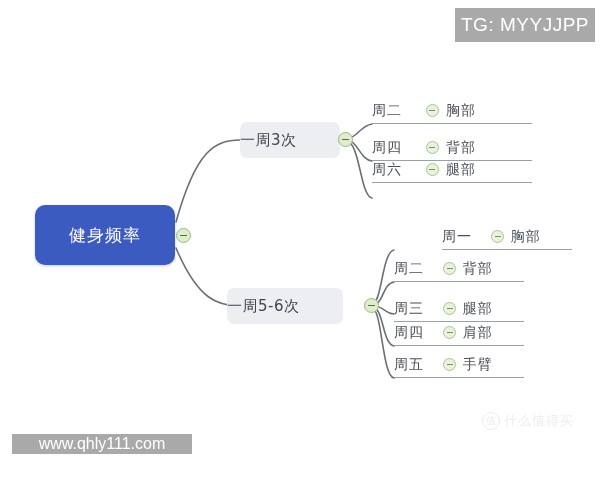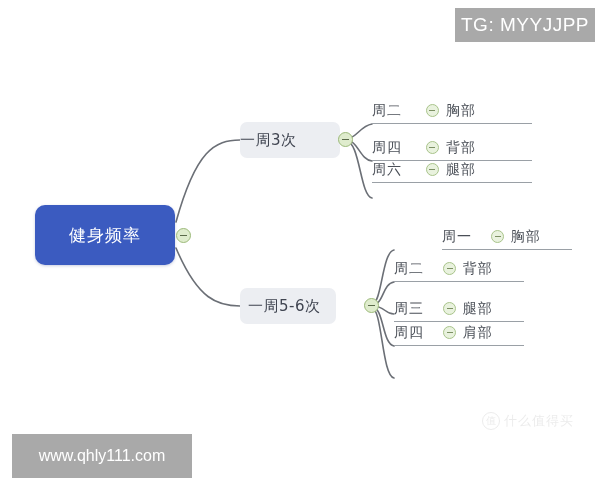--- a/index.html
+++ b/index.html
@@ -61,21 +61,21 @@
     height: 36px;
     display: flex;
     align-items: center;
     justify-content: flex-start;
     color: #3f4450;
     font-size: 15px;
     letter-spacing: 0.5px;
     font-family: "DejaVu Sans", "Liberation Sans", sans-serif;
   }
   #branch-1 { left: 240px; top: 122px; width: 100px; }
-  #branch-2 { left: 240px; top: 288px; width: 88px; padding-left: 8px; }
+  #branch-2 { left: 227px; top: 288px; width: 116px; }
 
   
   .toggle {
     position: absolute;
     width: 15px;
     height: 15px;
     border-radius: 50%;
     background: #dfeccd;
     border: 1px solid #9cba7a;
     box-sizing: border-box;
@@ -158,21 +158,21 @@
     top: 8px;
     width: 140px;
     height: 34px;
     font-size: 19px;
     letter-spacing: 0.5px;
   }
   #wm-site {
     left: 12px;
     top: 434px;
     width: 180px;
-    height: 44px;
+    height: 20px;
     font-size: 16px;
   }
   #wm-smzdm {
     position: absolute;
     left: 482px;
     top: 412px;
     display: flex;
     align-items: center;
     gap: 4px;
     opacity: 0.16;
@@ -284,20 +284,27 @@
   </div>
 
   <div class="leaf" style="left:394px; top:320px; width:130px;">
     <span class="day">周四</span>
     <span class="leaf-toggle-slot">
       <span class="leaf-toggle"></span>
     </span>
     <span class="part">肩部</span>
   </div>
 
+  <div class="leaf" style="left:394px; top:352px; width:130px;">
+    <span class="day">周五</span>
+    <span class="leaf-toggle-slot">
+      <span class="leaf-toggle"></span>
+    </span>
+    <span class="part">手臂</span>
+  </div>
 
   <div class="wm-badge" id="wm-tg">
     <span>TG: MYYJJPP</span>
   </div>
 
   <div class="wm-badge" id="wm-site">
     <span>www.qhly111.com</span>
   </div>
 
   <div id="wm-smzdm">

